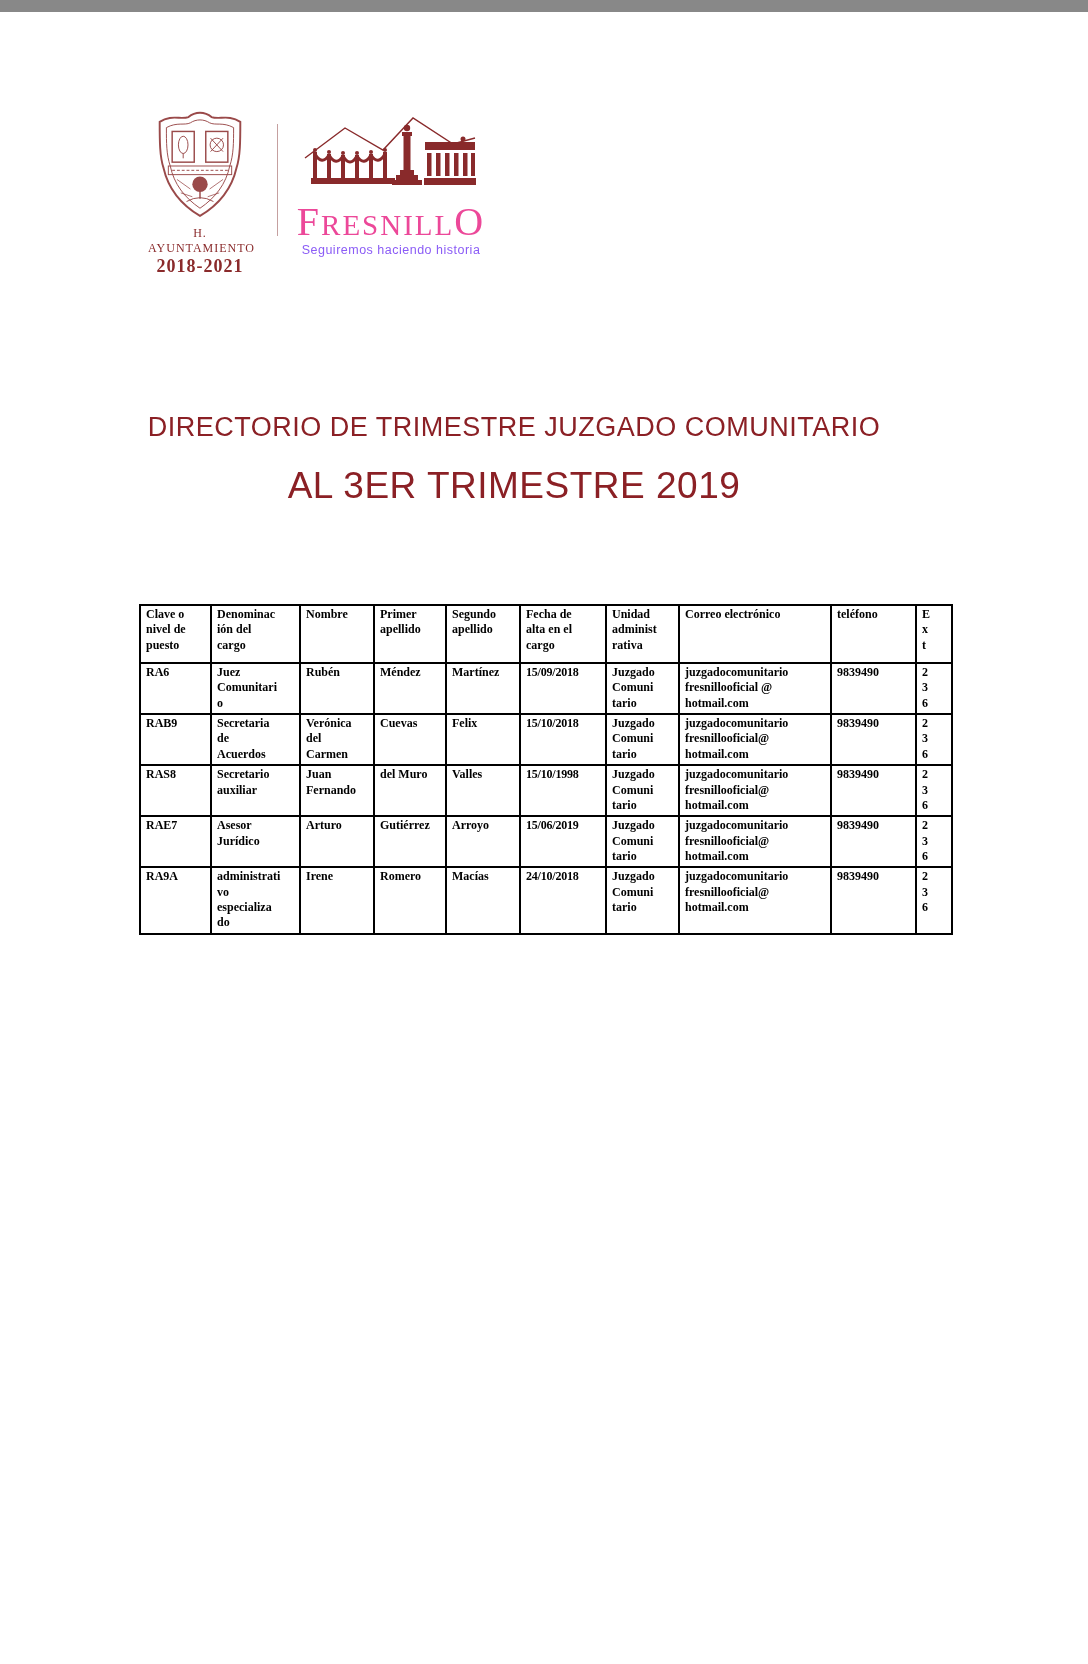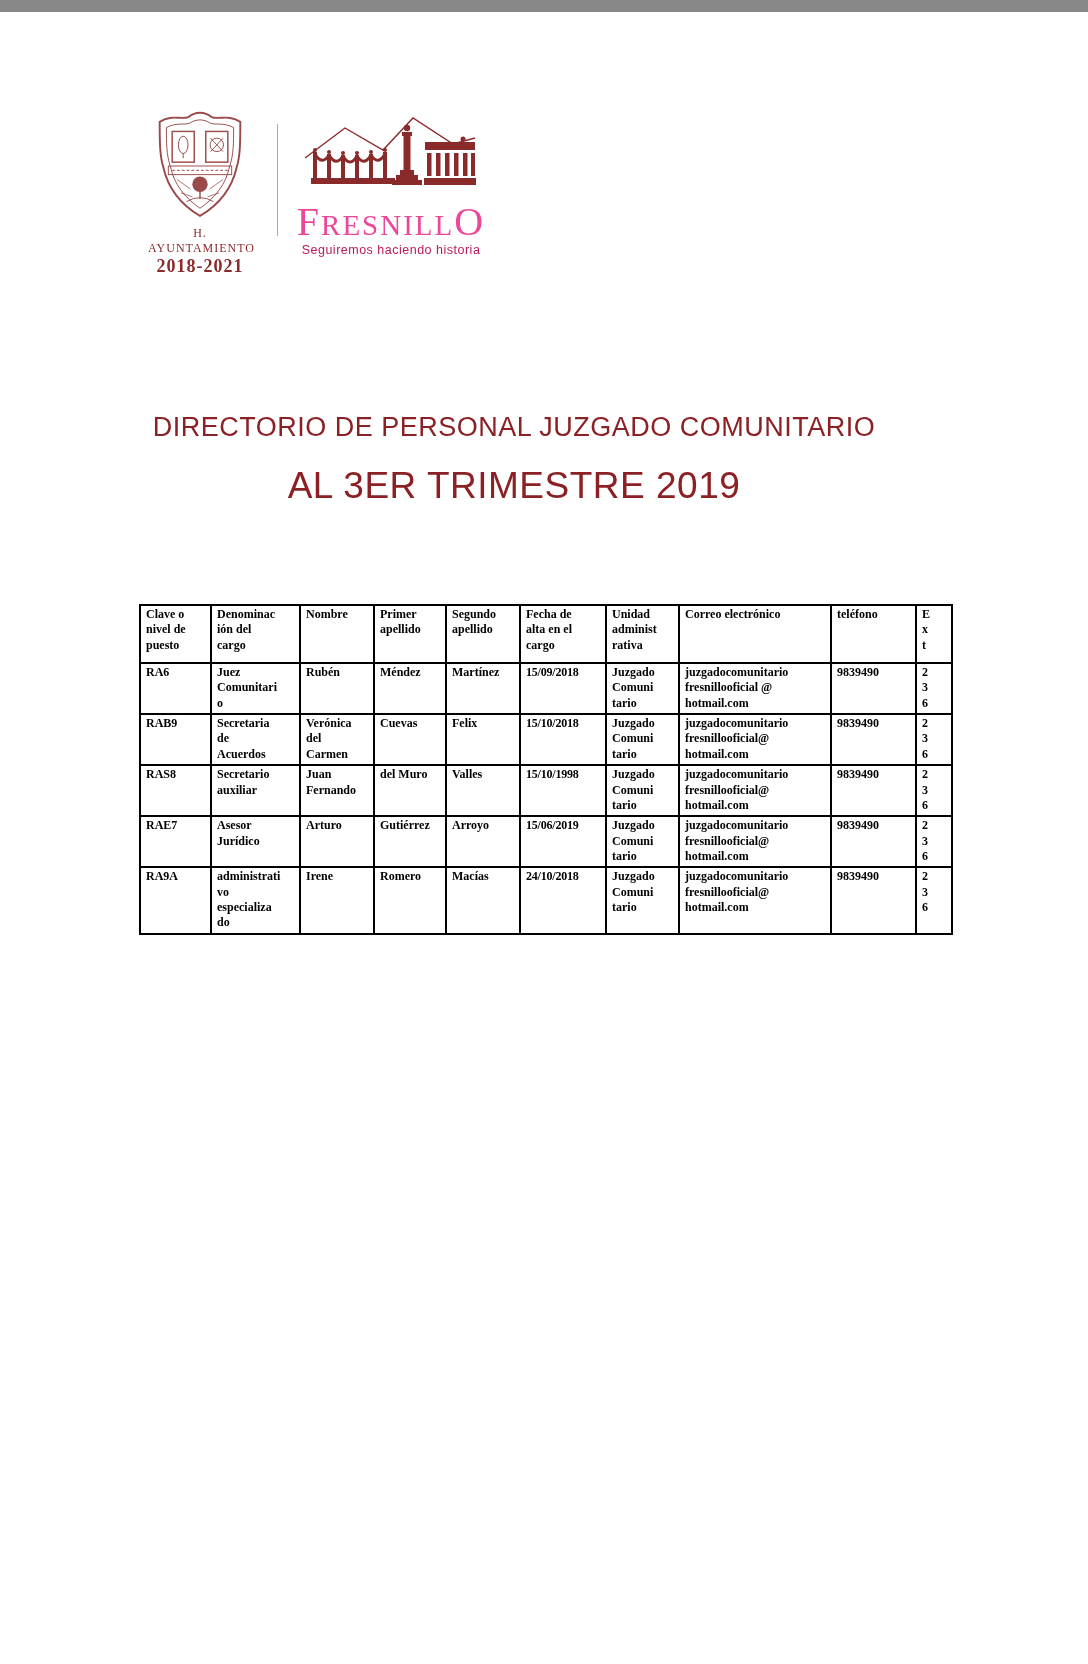--- a/index.html
+++ b/index.html
@@ -21,21 +21,21 @@
   .crest-line1 { font-size:12px; letter-spacing:1px; margin-top:2px; }
   .crest-line2 { font-size:18px; font-weight:bold; letter-spacing:1px; }
   .logo-divider { position:absolute; left:277px; top:112px; width:1px; height:112px; background:#c5a0a0; }
   .brand { position:absolute; left:296px; top:100px; width:190px; text-align:center; color:#892a2b; }
   .brand svg { display:block; margin:0 auto; }
   .brand-word { font-family:"Liberation Serif",serif; color:#ec4899; line-height:1;
                 letter-spacing:2px; white-space:nowrap; margin-top:-2px;}
   .brand-word .big { font-size:40px; }
   .brand-word .mid { font-size:29px; }
   .brand-tagline { font-family:"Liberation Sans",sans-serif; font-size:12.5px;
-                   letter-spacing:0.5px; margin-top:1px; color:#be185d; }
+                   letter-spacing:0.5px; margin-top:1px; color:#8b5cf6; }
 
   
   .title-wrap { position:absolute; left:0; top:400px; width:1028px; text-align:center;
                 font-family:"Liberation Sans",sans-serif; color:#8b2025; }
   .title-line1 { font-size:27px; font-weight:500; letter-spacing:0.5px; }
   .title-line2 { font-size:37px; font-weight:500; letter-spacing:0.5px; margin-top:22px; }
 
   
   .dir-table-wrap { position:absolute; left:139px; top:592px; }
   table.dir {
@@ -152,21 +152,21 @@
           <rect x="168" y="41" width="4" height="23"></rect>
           <rect x="121" y="66" width="52" height="7"></rect>
         </g>
       </svg>
       <div class="brand-word"><span class="big">F</span><span class="mid">RESNILL</span><span class="big">O</span></div>
       <div class="brand-tagline">Seguiremos haciendo historia</div>
     </div>
   </div>
 
   <div class="title-wrap">
-    <div class="title-line1">DIRECTORIO DE PERSONAL JUZGADO COMUNITARIO</div>
+    <div class="title-line1">DIRECTORIO DE TRIMESTRE JUZGADO COMUNITARIO</div>
     <div class="title-line2">AL 3ER TRIMESTRE 2019</div>
   </div>
 
   <div class="dir-table-wrap">
     <table class="dir">
       <colgroup>
         <col style="width:71px">
           <col style="width:89px">
           <col style="width:74px">
           <col style="width:72px">

